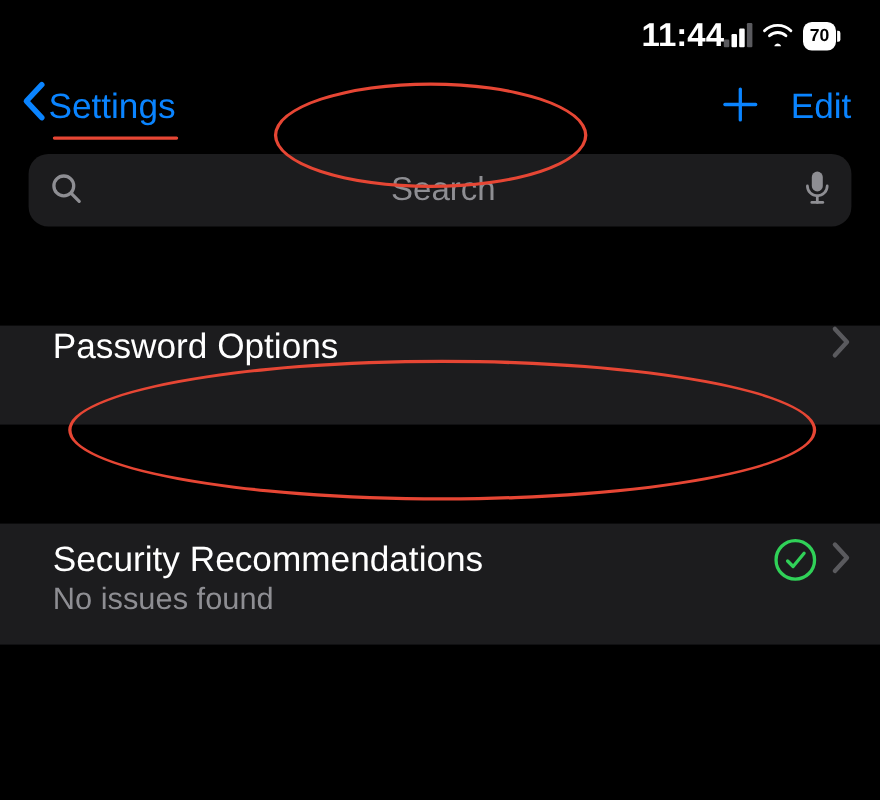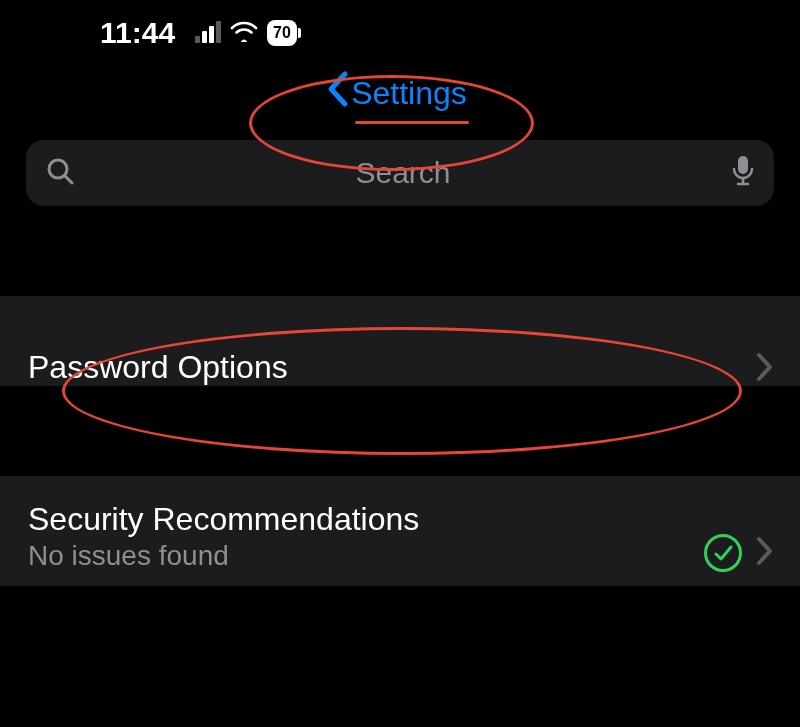--- a/index.html
+++ b/index.html
@@ -13,25 +13,24 @@
       height: 727px;
       background: #000;
       font-family: -apple-system, 'SF Pro Display', 'Helvetica Neue', Arial, sans-serif;
       color: #fff;
       overflow: hidden;
       position: relative;
     }
     
     .status-bar {
       display: flex;
-      justify-content: flex-start;
+      justify-content: flex-end;
       align-items: center;
       padding: 14px 40px 8px 40px;
       height: 60px;
-      gap: 20px;
     }
     .status-time {
       font-size: 30px;
       font-weight: 600;
       color: #fff;
       margin-left: 60px;
     }
     .status-right {
       display: flex;
       align-items: center;
@@ -71,21 +70,20 @@
       border-radius: 0 2px 2px 0;
     }
     
     .nav-bar {
       display: flex;
       align-items: center;
       justify-content: space-between;
       padding: 10px 26px 12px 18px;
       position: relative;
       height: 74px;
-      flex-direction: column;
     }
     .nav-back {
       display: flex;
       align-items: center;
       color: #0a84ff;
       font-size: 32px;
       font-weight: 400;
       cursor: pointer;
       position: relative;
     }
@@ -151,23 +149,23 @@
       text-align: center;
     }
     .mic-icon-wrap { color: #8e8e93; }
     
     .list-section {
       margin-top: 90px;
     }
     .list-row {
       background: #1c1c1e;
       display: flex;
-      align-items: flex-end;
+      align-items: flex-start;
       justify-content: space-between;
-      padding: 0 26px 0 28px;
+      padding: 0 26px 0 48px;
       min-height: 90px;
       cursor: pointer;
     }
     .row-text {
       display: flex;
       flex-direction: column;
       gap: 0px;
     }
     .row-title {
       font-size: 32px;
@@ -251,20 +249,31 @@
 
 <div class="nav-bar">
   <div class="nav-back">
     <span class="back-chevron">
       <svg width="26" height="38" viewBox="0 0 26 38">
         <polyline points="20,4 6,19 20,34" fill="none" stroke="#0a84ff" stroke-width="5" stroke-linecap="round" stroke-linejoin="round"></polyline>
       </svg>
     </span>
     <span class="back-label">Settings</span>
     <span class="back-underline" style="position:absolute;left:30px;right:-2px;bottom:-8px;height:3px;background:#e64634;border-radius:2px;"></span>
+  </div>
+  <div class="nav-right">
+    <div class="nav-add">
+      <span>
+        <svg width="32" height="32" viewBox="0 0 32 32">
+          <line x1="16" y1="2" x2="16" y2="30" stroke="#0a84ff" stroke-width="3" stroke-linecap="round"></line>
+          <line x1="2" y1="16" x2="30" y2="16" stroke="#0a84ff" stroke-width="3" stroke-linecap="round"></line>
+        </svg>
+      </span>
+    </div>
+    <div class="nav-edit">Edit</div>
   </div>
 </div>
 
 <div class="search-wrapper">
   <div class="search-bar">
     <span class="search-icon-wrap">
       <svg width="28" height="28" viewBox="0 0 28 28">
         <circle cx="12" cy="12" r="9" fill="none" stroke="#8e8e93" stroke-width="3"></circle>
         <line x1="19" y1="19" x2="26" y2="26" stroke="#8e8e93" stroke-width="3" stroke-linecap="round"></line>
       </svg>

